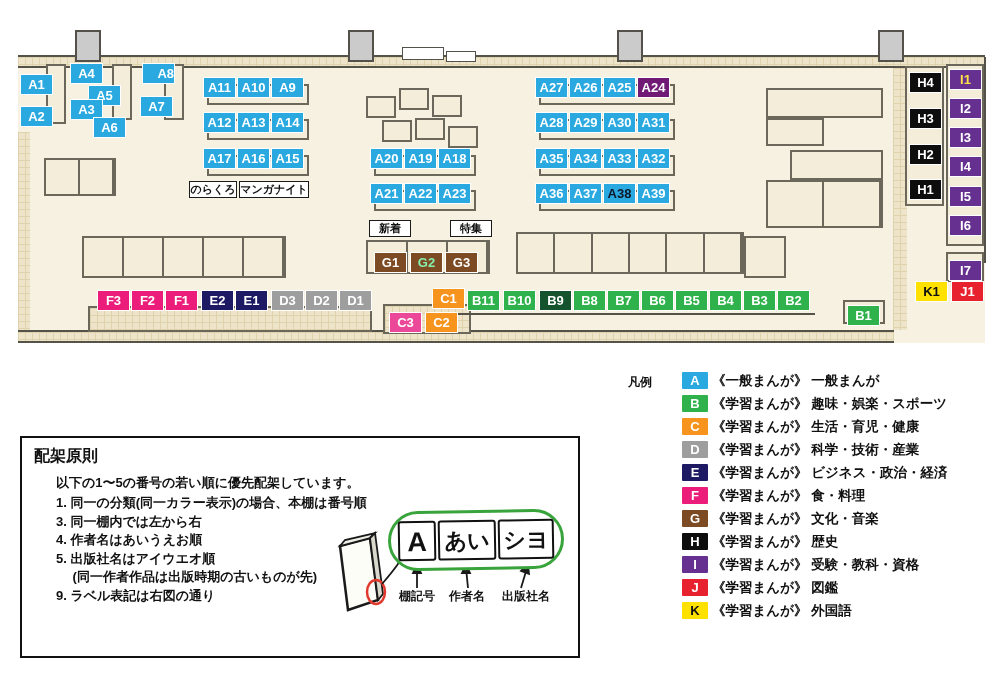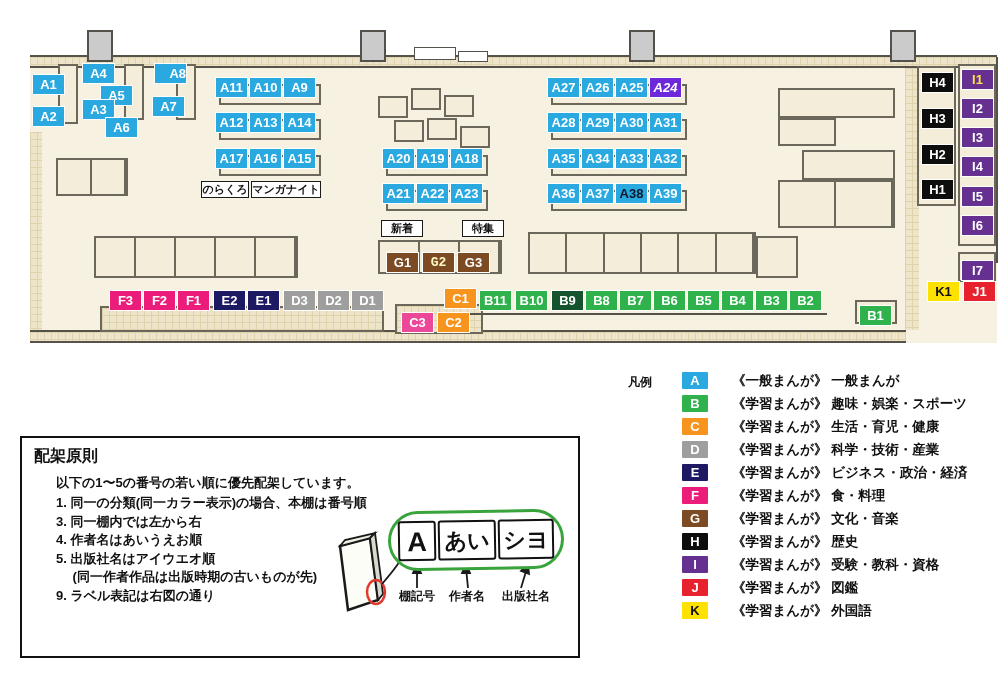--- a/index.html
+++ b/index.html
@@ -1,21 +1,21 @@
 <!DOCTYPE html>
 <html><head>
 <meta charset="utf-8">
 <style>
   * { margin:0; padding:0; box-sizing:border-box; }
   html,body { width:1000px; height:700px; background:#fff; overflow:hidden;
     font-family:"Liberation Sans","DejaVu Sans",sans-serif; color:#111; }
   .stage { position:absolute; inset:0; width:1000px; height:700px; }
 
   
-  .map { position:absolute; left:12px; top:0; width:844px; height:362px; }
+  .map { position:absolute; left:0; top:0; width:844px; height:362px; }
   .floor { position:absolute; left:18px; top:57px; width:967px; height:286px; background:#f7f1e2; }
   #structure div { position:absolute; }
   .wl  { background:#55524a; }
   .wlv { background:#55524a; }
   .pillar { background:#cbcbcb; border:2px solid #54514a; }
   .tiles, .tilesb, .tilesbox {
     background-color:#eee4c9;
     background-image:linear-gradient(#dfd3ad 1px,transparent 1px),linear-gradient(90deg,#dfd3ad 1px,transparent 1px);
     background-size:7px 7px; }
   .tilesb { border-top:2px solid #55524a; border-bottom:2px solid #55524a; }
@@ -45,21 +45,21 @@
   .cap { position:absolute; top:150px; font-size:12px; font-weight:bold; }
   .cap1 { left:377px; } .cap2 { left:427px; } .cap3 { left:480px; }
 
   
   .legend { position:absolute; left:622px; top:372px; width:378px; }
   .legend-title { position:absolute; left:6px; top:2px; font-size:12px; font-weight:bold; }
   .legend-rows { position:absolute; left:60px; top:0; }
   .legend-row { display:flex; align-items:center; height:17px; margin-bottom:6px; }
   .legend-chip { width:26px; height:17px; line-height:17px; text-align:center; font-weight:bold;
     font-size:13px; border-radius:1px; flex:0 0 26px; }
-  .legend-text { margin-left:24px; font-size:13.5px; font-weight:bold; white-space:nowrap; }
+  .legend-text { margin-left:4px; font-size:13.5px; font-weight:bold; white-space:nowrap; }
 </style>
 </head>
 <body>
 
 <div class="stage">
 
   <div class="map">
     <div class="floor"></div>
     <div id="structure">
         <div class="wl" style="left: 18px; top: 55px; width: 967px; height: 2px;"></div>
@@ -130,35 +130,35 @@
         <div class="shelf-label" style="left: 271px; top: 148px; background: rgb(41, 169, 224); color: rgb(255, 255, 255);">A15</div>
         <div class="shelf-label" style="left: 370px; top: 148px; background: rgb(41, 169, 224); color: rgb(255, 255, 255);">A20</div>
         <div class="shelf-label" style="left: 404px; top: 148px; background: rgb(41, 169, 224); color: rgb(255, 255, 255);">A19</div>
         <div class="shelf-label" style="left: 438px; top: 148px; background: rgb(41, 169, 224); color: rgb(255, 255, 255);">A18</div>
         <div class="shelf-label" style="left: 370px; top: 183px; background: rgb(41, 169, 224); color: rgb(255, 255, 255);">A21</div>
         <div class="shelf-label" style="left: 404px; top: 183px; background: rgb(41, 169, 224); color: rgb(255, 255, 255);">A22</div>
         <div class="shelf-label" style="left: 438px; top: 183px; background: rgb(41, 169, 224); color: rgb(255, 255, 255);">A23</div>
         <div class="shelf-label" style="left: 535px; top: 77px; background: rgb(41, 169, 224); color: rgb(255, 255, 255);">A27</div>
         <div class="shelf-label" style="left: 569px; top: 77px; background: rgb(41, 169, 224); color: rgb(255, 255, 255);">A26</div>
         <div class="shelf-label" style="left: 603px; top: 77px; background: rgb(41, 169, 224); color: rgb(255, 255, 255);">A25</div>
-        <div class="shelf-label" style="left: 637px; top: 77px; background: #6d28d9; color: rgb(255, 255, 255); font-style: italic;">A24</div>
+        <div class="shelf-label" style="left: 637px; top: 77px; background: #701a75; color: rgb(255, 255, 255);">A24</div>
         <div class="shelf-label" style="left: 535px; top: 112px; background: rgb(41, 169, 224); color: rgb(255, 255, 255);">A28</div>
         <div class="shelf-label" style="left: 569px; top: 112px; background: rgb(41, 169, 224); color: rgb(255, 255, 255);">A29</div>
         <div class="shelf-label" style="left: 603px; top: 112px; background: rgb(41, 169, 224); color: rgb(255, 255, 255);">A30</div>
         <div class="shelf-label" style="left: 637px; top: 112px; background: rgb(41, 169, 224); color: rgb(255, 255, 255);">A31</div>
         <div class="shelf-label" style="left: 535px; top: 148px; background: rgb(41, 169, 224); color: rgb(255, 255, 255);">A35</div>
         <div class="shelf-label" style="left: 569px; top: 148px; background: rgb(41, 169, 224); color: rgb(255, 255, 255);">A34</div>
         <div class="shelf-label" style="left: 603px; top: 148px; background: rgb(41, 169, 224); color: rgb(255, 255, 255);">A33</div>
         <div class="shelf-label" style="left: 637px; top: 148px; background: rgb(41, 169, 224); color: rgb(255, 255, 255);">A32</div>
         <div class="shelf-label" style="left: 535px; top: 183px; background: rgb(41, 169, 224); color: rgb(255, 255, 255);">A36</div>
         <div class="shelf-label" style="left: 569px; top: 183px; background: rgb(41, 169, 224); color: rgb(255, 255, 255);">A37</div>
         <div class="shelf-label" style="left: 603px; top: 183px; background: rgb(41, 169, 224); color: #0f172a;">A38</div>
         <div class="shelf-label" style="left: 637px; top: 183px; background: rgb(41, 169, 224); color: rgb(255, 255, 255);">A39</div>
         <div class="shelf-label" style="left: 374px; top: 252px; background: rgb(124, 74, 35); color: rgb(255, 255, 255);">G1</div>
-        <div class="shelf-label" style="left: 410px; top: 252px; background: rgb(124, 74, 35); color: #fef9c3; font-family: Liberation Mono, monospace;">G2</div>
+        <div class="shelf-label" style="left: 410px; top: 252px; background: rgb(124, 74, 35); color: #86efac;">G2</div>
         <div class="shelf-label" style="left: 445px; top: 252px; background: rgb(124, 74, 35); color: rgb(255, 255, 255);">G3</div>
         <div class="shelf-label" style="left: 97px; top: 290px; background: rgb(236, 29, 122); color: rgb(255, 255, 255);">F3</div>
         <div class="shelf-label" style="left: 131px; top: 290px; background: rgb(236, 29, 122); color: rgb(255, 255, 255);">F2</div>
         <div class="shelf-label" style="left: 165px; top: 290px; background: rgb(236, 29, 122); color: rgb(255, 255, 255);">F1</div>
         <div class="shelf-label" style="left: 201px; top: 290px; background: rgb(29, 26, 99); color: rgb(255, 255, 255);">E2</div>
         <div class="shelf-label" style="left: 235px; top: 290px; background: rgb(29, 26, 99); color: rgb(255, 255, 255);">E1</div>
         <div class="shelf-label" style="left: 271px; top: 290px; background: rgb(158, 158, 158); color: rgb(255, 255, 255);">D3</div>
         <div class="shelf-label" style="left: 305px; top: 290px; background: rgb(158, 158, 158); color: rgb(255, 255, 255);">D2</div>
         <div class="shelf-label" style="left: 339px; top: 290px; background: rgb(158, 158, 158); color: rgb(255, 255, 255);">D1</div>
         <div class="shelf-label" style="left: 432px; top: 288px; background: rgb(247, 148, 29); color: rgb(255, 255, 255);">C1</div>

